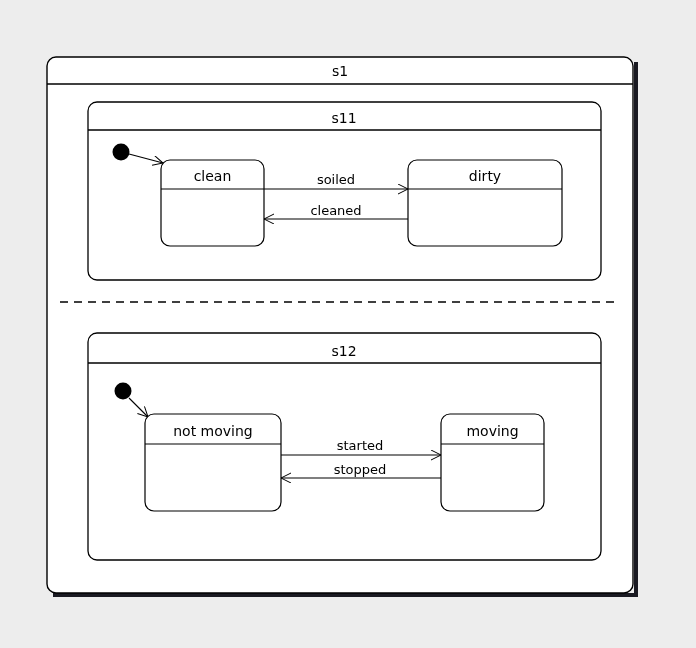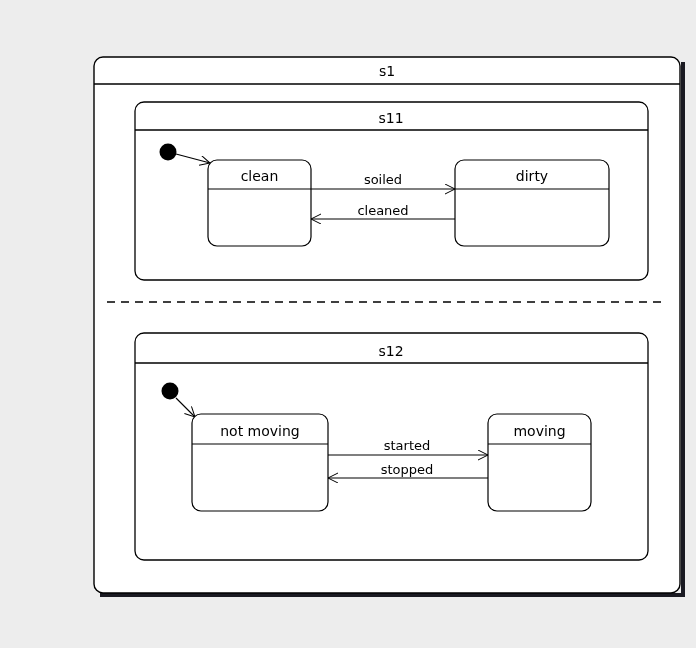--- a/index.html
+++ b/index.html
@@ -10,21 +10,20 @@
     width: 696px;
     height: 648px;
     background: #ededed;
     font-family: "DejaVu Sans", sans-serif;
     overflow: hidden;
   }
   #canvas {
     position: relative;
     width: 620px;
     height: 648px;
-    margin-left: 47px;
   }
   svg#diagram {
     position: absolute;
     left: 0;
     top: 0;
     width: 696px;
     height: 648px;
   }
   .region-title, .state-label, .edge-label {
     font-family: "DejaVu Sans", sans-serif;

